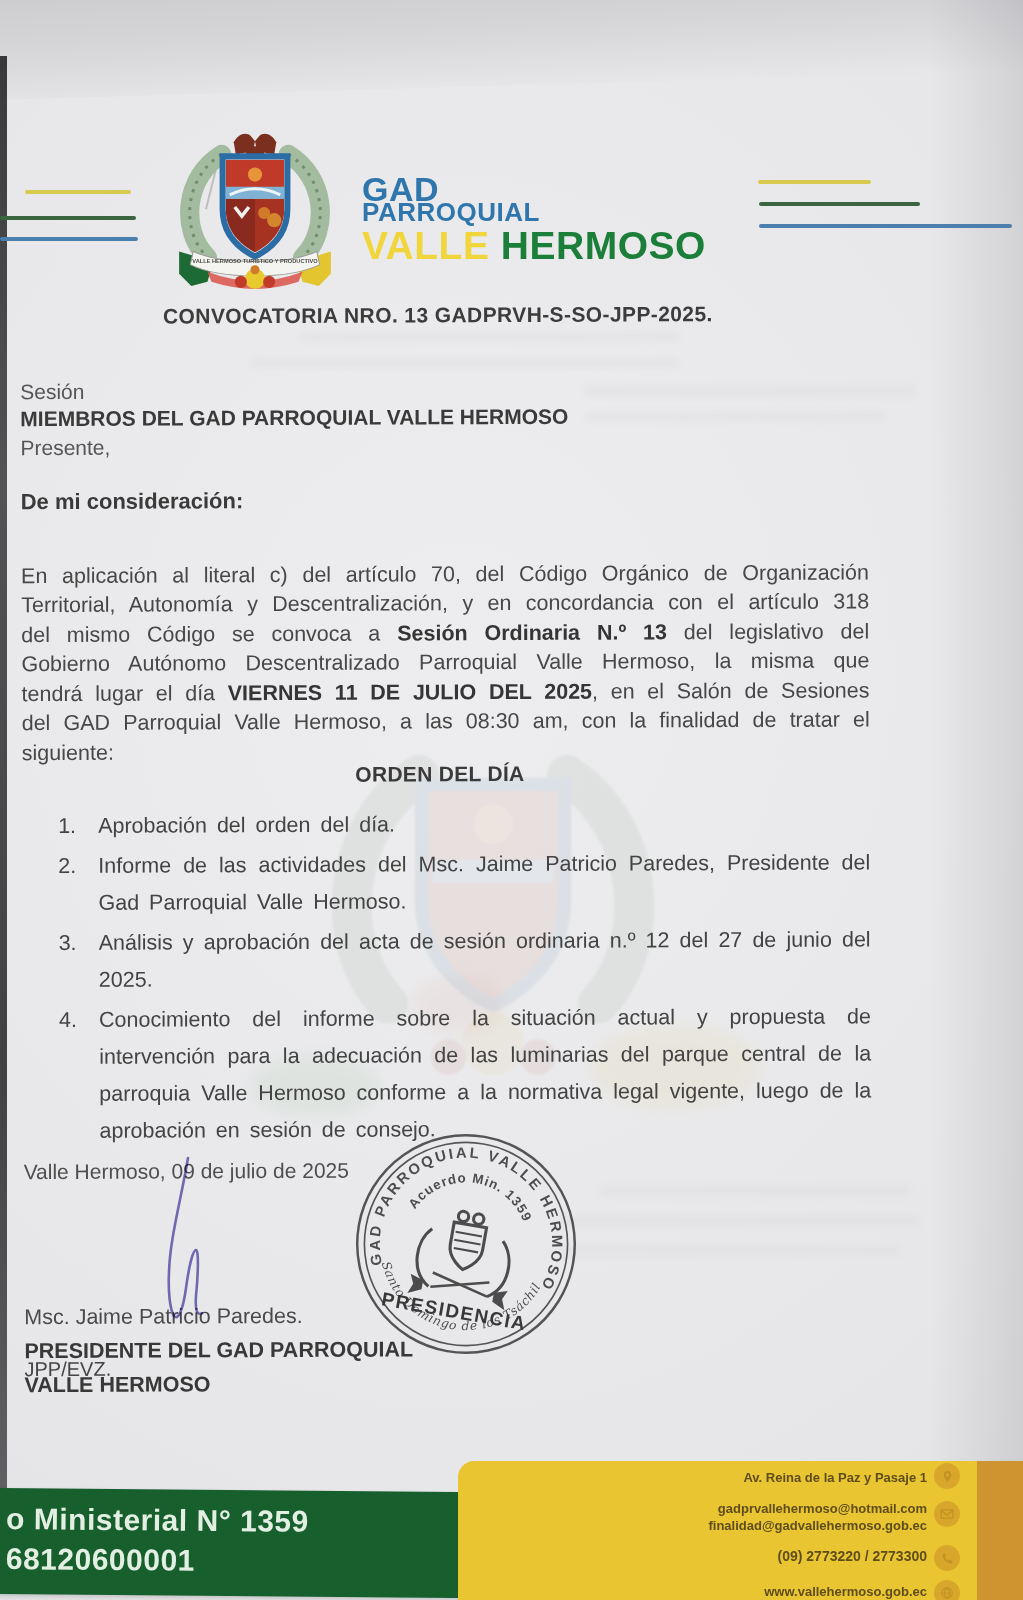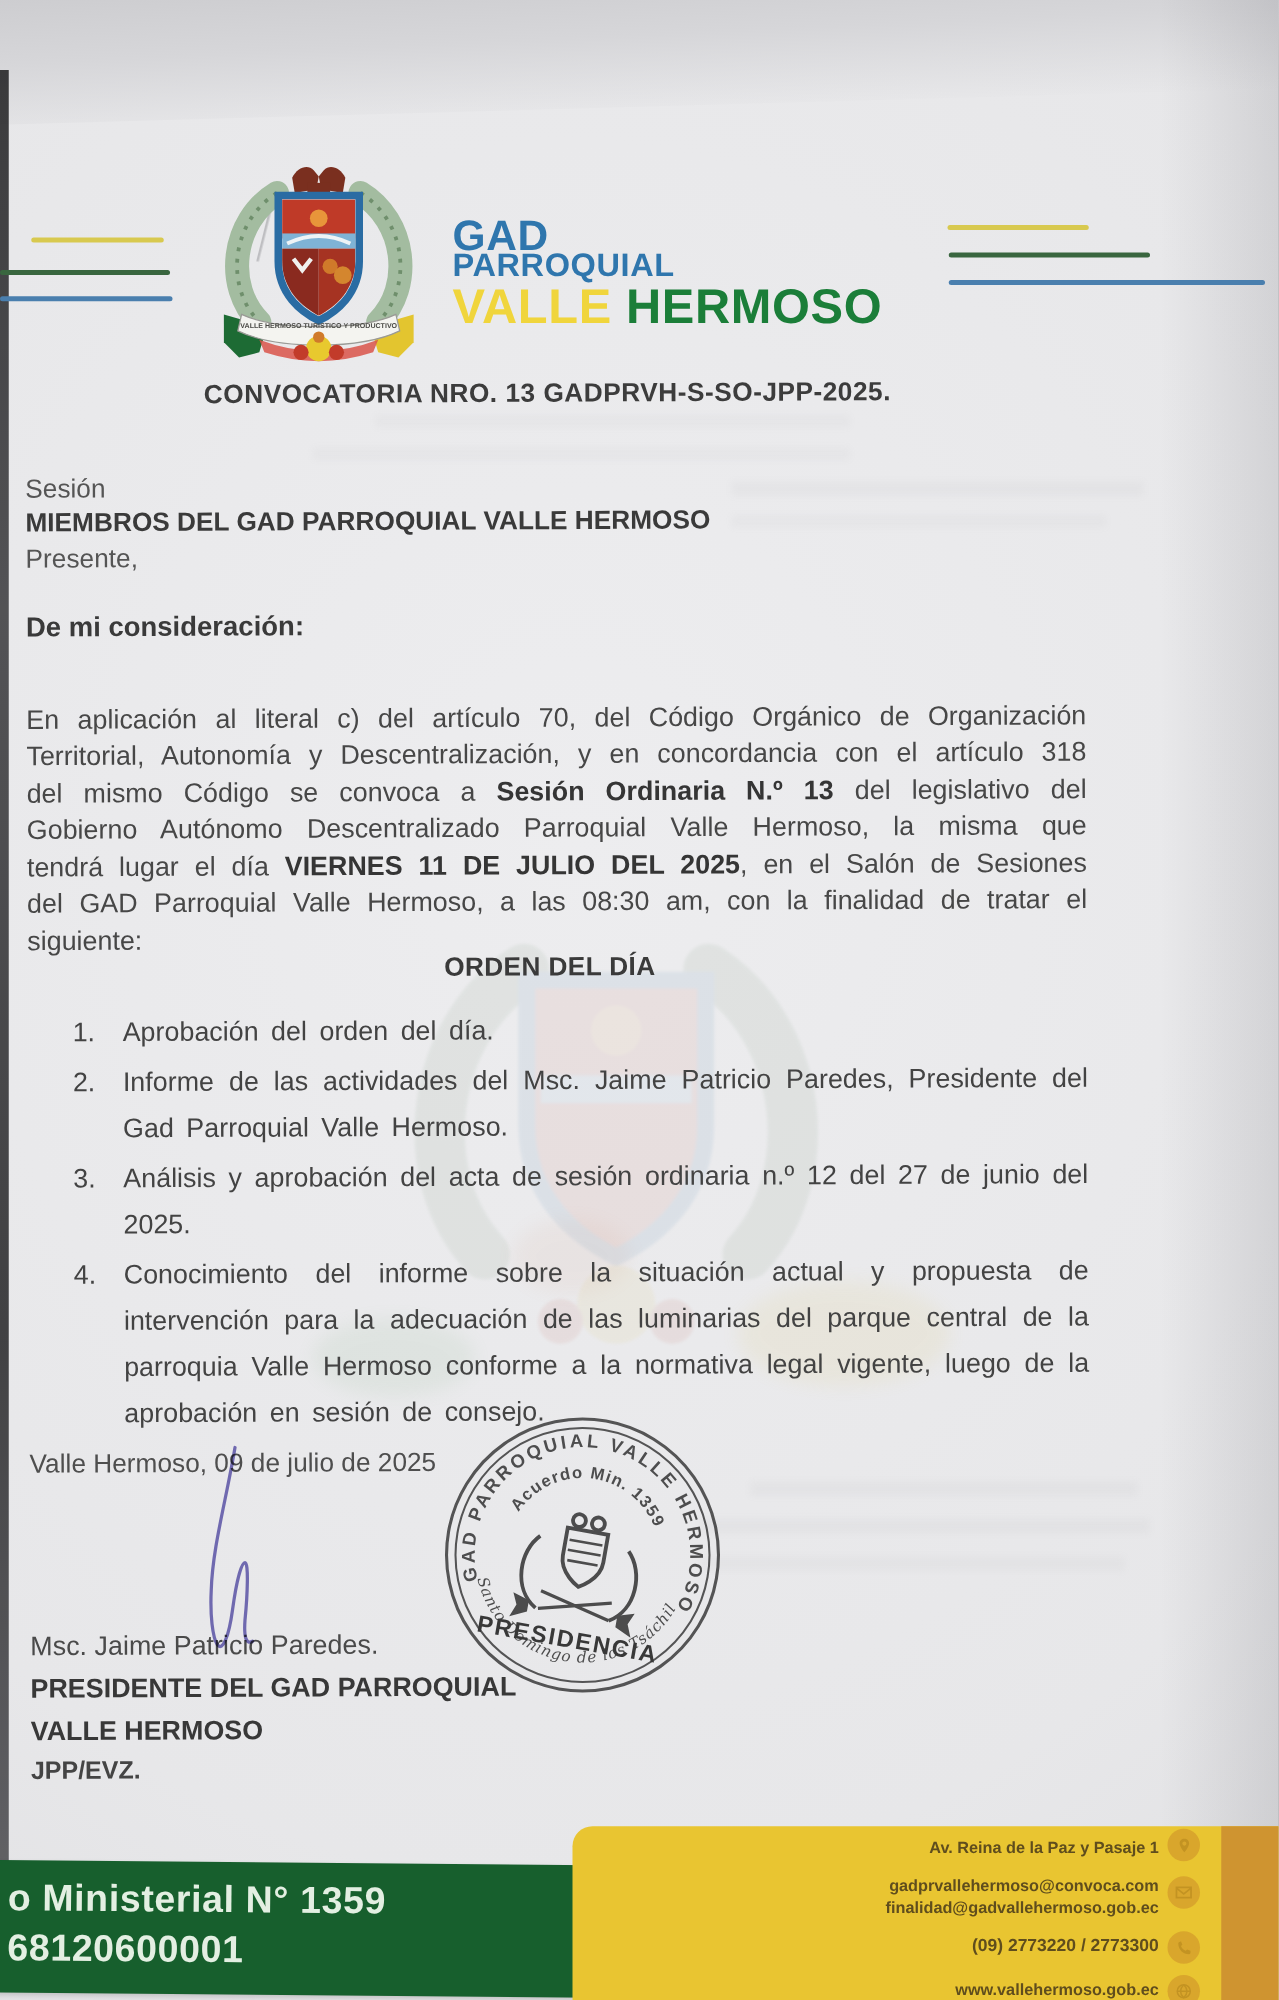--- a/index.html
+++ b/index.html
@@ -28,21 +28,21 @@
   .body-par{position:absolute;left:22px;top:538px;width:848px;font-size:21.5px;line-height:29.5px;
     text-align:justify;word-spacing:5px;color:#474747;}
   .body-par b{color:#353535;}
   .agenda-h{position:absolute;left:130px;top:762px;width:620px;text-align:center;font-size:21px;font-weight:700;color:#3a3a3a;letter-spacing:.3px;}
   .agenda{position:absolute;left:58px;top:806px;width:812px;font-size:21.5px;line-height:37px;color:#434343;}
   .agenda .item{position:relative;padding-left:40px;text-align:justify;word-spacing:4px;margin-bottom:3px;}
   .agenda .num{position:absolute;left:0;top:0;}
   .sig-name{position:absolute;left:22px;top:1303px;font-size:21.5px;color:#4a4a4a;}
   .sig-t1{position:absolute;left:22px;top:1337px;font-size:21.5px;font-weight:700;color:#383838;}
   .sig-t2{position:absolute;left:22px;top:1371px;font-size:21.5px;font-weight:700;color:#383838;}
-  .sig-i{position:absolute;left:22px;top:1404px;font-size:20px;font-weight:700;color:#444;text-align:right;}
+  .sig-i{position:absolute;left:22px;top:1356px;font-size:20px;font-weight:400;color:#444;text-align:right;}
   
   .green-banner{position:absolute;left:-8px;top:1488px;width:700px;height:106px;background:#175f2d;
     transform:rotate(.5deg);transform-origin:left center;color:#e3efe2;font-weight:700;
     font-size:30px;line-height:40px;letter-spacing:.5px;padding:11px 0 0 14px;box-sizing:border-box;
     box-shadow:0 2px 4px rgba(0,0,0,.15);}
   .yellow-box{position:absolute;left:458px;top:1461px;width:565px;height:139px;background:#e9c531;
     border-top-left-radius:16px;z-index:5;}
   .orange-strip{position:absolute;right:0;top:0;width:46px;height:139px;background:#cf9430;}
   .crow{position:absolute;right:96px;text-align:right;color:#5f4d1d;font-weight:700;font-size:13px;line-height:17px;}
   .cicon{position:absolute;right:63px;width:26px;height:26px;border-radius:50%;background:#d9a62c;
@@ -214,21 +214,21 @@
 
   <div class="green-banner">
     <div>o Ministerial N° 1359</div>
     <div>68120600001</div>
   </div>
 
   <div class="yellow-box">
     <div class="orange-strip"></div>
 
     <div class="crow" style="top:8px">Av. Reina de la Paz y Pasaje 1</div>
-    <div class="crow" style="top:39px">gadprvallehermoso@convoca.com</div>
+    <div class="crow" style="top:39px">gadprvallehermoso@hotmail.com</div>
     <div class="crow" style="top:56px">finalidad@gadvallehermoso.gob.ec</div>
     <div class="crow" style="top:87px;font-size:14px">(09) 2773220 / 2773300</div>
     <div class="crow" style="top:122px">www.vallehermoso.gob.ec</div>
 
     <div class="cicon" style="top:2px">
       <svg width="13" height="13" viewBox="0 0 24 24">
           <path d="M12 2 C8 2 5 5 5 9 c0 5 7 13 7 13 s7-8 7-13 c0-4-3-7-7-7 z M12 12 a3 3 0 1 1 0-6 a3 3 0 0 1 0 6z" fill="#b8891e"></path>
         </svg>
     </div>
     <div class="cicon" style="top:40px">

